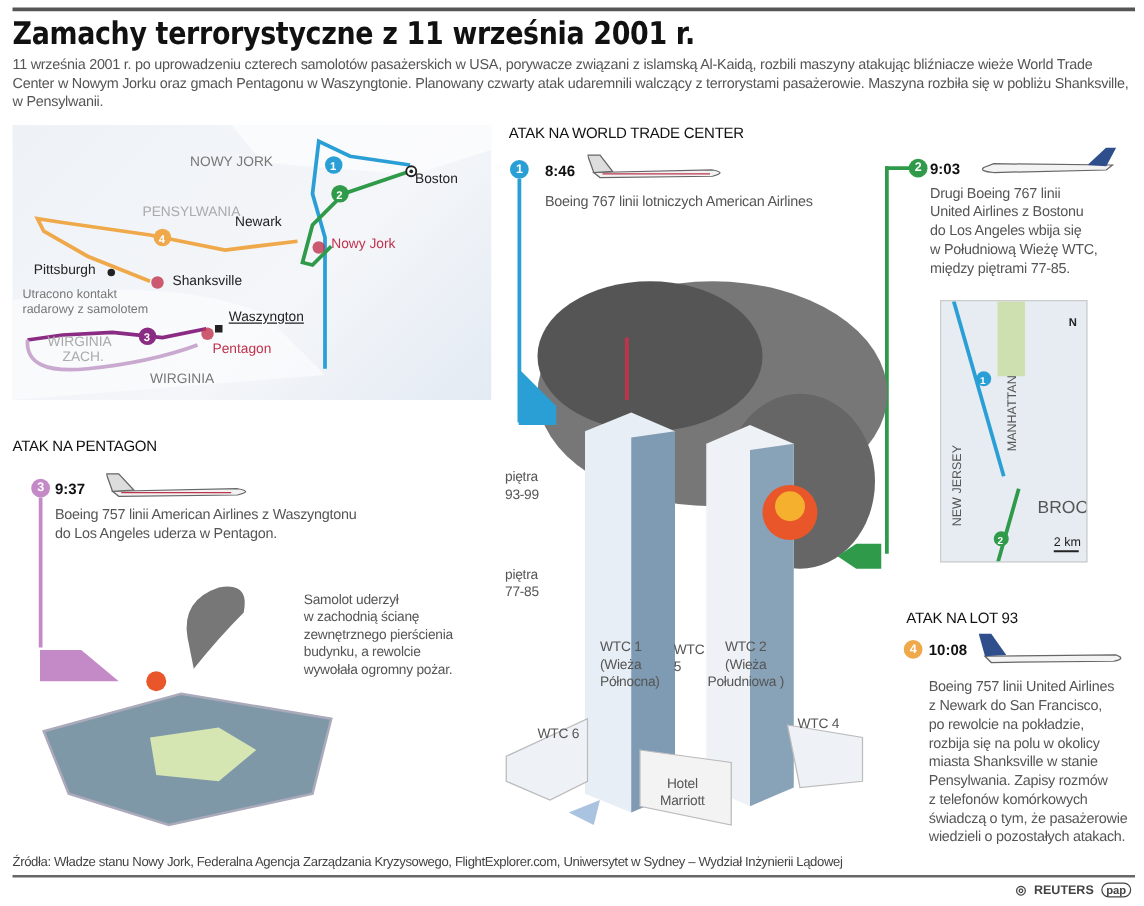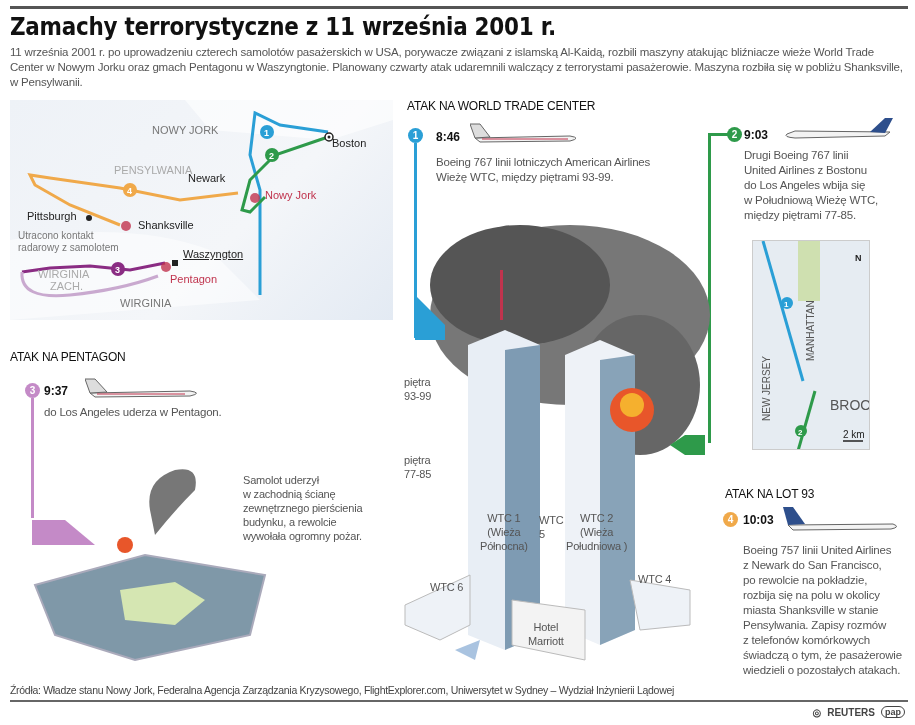--- a/index.html
+++ b/index.html
@@ -79,20 +79,21 @@
 <div class="abs sect" style="left:10px;top:350px">ATAK NA PENTAGON</div>
 <div class="badge" style="left:25px;top:383px;background:#c48ac7">3</div>
 <div class="abs" style="left:31px;top:398px;width:3px;height:120px;background:#c48ac7"></div>
 <div class="abs time" style="left:44px;top:384px">9:37</div>
 <svg class="abs" style="left:85px;top:375px" width="120" height="28">
   <path d="M5 18 L105 16 Q118 18 105 21 L10 22 Z" fill="#f3f3f3" stroke="#666"></path>
   <path d="M5 18 L0 4 L10 4 L22 17Z" fill="#ddd" stroke="#666"></path>
   <line x1="12" y1="19" x2="100" y2="19" stroke="#c0334d"></line>
 </svg>
 <div class="abs desc" style="left:44px;top:405px">
+  <div>Boeing 757 linii American Airlines z Waszyngtonu</div>
   <div>do Los Angeles uderza w Pentagon.</div>
 </div>
 <div class="abs desc" style="left:243px;top:473px;font-size:11px;line-height:14px">
   <div>Samolot uderzył</div>
   <div>w zachodnią ścianę</div>
   <div>zewnętrznego pierścienia</div>
   <div>budynku, a rewolcie</div>
   <div>wywołała ogromny pożar.</div>
 </div>
 <svg class="abs" style="left:25px;top:460px" width="250" height="210">
@@ -107,21 +108,20 @@
 <div class="badge" style="left:408px;top:128px;background:#2a9fd6">1</div>
 <div class="abs" style="left:414px;top:143px;width:3px;height:195px;background:#2a9fd6"></div>
 <div class="abs time" style="left:436px;top:130px">8:46</div>
 <svg class="abs" style="left:470px;top:122px" width="115" height="28">
   <path d="M5 16 L100 14 Q112 16 100 19 L10 20 Z" fill="#f3f3f3" stroke="#666"></path>
   <path d="M5 16 L0 2 L10 2 L20 15Z" fill="#ddd" stroke="#666"></path>
   <line x1="12" y1="17" x2="98" y2="17" stroke="#c0334d"></line>
 </svg>
 <div class="abs desc" style="left:436px;top:155px">
   <div>Boeing 767 linii lotniczych American Airlines</div>
-  <div>Wieżę WTC, między piętrami 93-99.</div>
 </div>
 
 <div class="badge" style="left:727px;top:127px;background:#2e9a4a">2</div>
 <div class="abs" style="left:708px;top:133px;width:20px;height:3px;background:#2e9a4a"></div>
 <div class="abs" style="left:708px;top:133px;width:3px;height:310px;background:#2e9a4a"></div>
 <div class="abs time" style="left:744px;top:128px">9:03</div>
 <svg class="abs" style="left:785px;top:118px" width="110" height="28">
   <path d="M2 16 Q-2 19 10 20 L100 18 L105 14 L10 13 Z" fill="#f3f3f3" stroke="#666"></path>
   <path d="M85 14 L100 0 L108 0 L100 15Z" fill="#2e4f8c"></path>
 </svg>
@@ -155,21 +155,21 @@
   <path d="M55 435 L80 425 L75 445Z" fill="#a9c3e0"></path>
 </svg>
 <div class="abs desc" style="left:404px;top:375px;font-size:11px;line-height:14px">
   <div>piętra</div>
   <div>93-99</div>
 </div>
 <div class="abs desc" style="left:404px;top:453px;font-size:11px;line-height:14px">
   <div>piętra</div>
   <div>77-85</div>
 </div>
-<div class="abs desc" style="left:480px;top:511px;text-align:center;font-size:11px;line-height:14px">
+<div class="abs desc" style="left:480px;top:511px;text-align:left;font-size:11px;line-height:14px">
   <div>WTC 1</div>
   <div>(Wieża</div>
   <div>Północna)</div>
 </div>
 <div class="abs desc" style="left:539px;top:513px;font-size:11px;line-height:14px">
   <div>WTC</div>
   <div>5</div>
 </div>
 <div class="abs desc" style="left:566px;top:511px;text-align:center;font-size:11px;line-height:14px">
   <div>WTC 2</div>
@@ -196,21 +196,21 @@
   </svg>
   <div class="abs" style="left:52px;top:120px;font-size:10px;color:#555;transform:rotate(-90deg);transform-origin:left top">MANHATTAN</div>
   <div class="abs" style="left:8px;top:180px;font-size:10px;color:#555;transform:rotate(-90deg);transform-origin:left top">NEW JERSEY</div>
   <div class="abs" style="left:77px;top:156px;font-size:14px;color:#555">BROOKLYN</div>
   <div class="abs" style="left:90px;top:188px;font-size:10px;color:#222">2 km</div>
   <div class="abs" style="left:102px;top:12px;font-size:9px;color:#222;font-weight:bold">N</div>
 </div>
 
 <div class="abs sect" style="left:725px;top:487px">ATAK NA LOT 93</div>
 <div class="badge" style="left:723px;top:512px;background:#f0a94a">4</div>
-<div class="abs time" style="left:743px;top:513px">10:03</div>
+<div class="abs time" style="left:743px;top:513px">10:08</div>
 <svg class="abs" style="left:783px;top:505px" width="120" height="30">
   <path d="M5 20 L110 19 Q118 22 108 24 L10 25 Z" fill="#f3f3f3" stroke="#666"></path>
   <path d="M5 20 L0 2 L10 2 L22 19Z" fill="#2e4f8c"></path>
 </svg>
 <div class="abs desc" style="left:743px;top:543px">
   <div>Boeing 757 linii United Airlines</div>
   <div>z Newark do San Francisco,</div>
   <div>po rewolcie na pokładzie,</div>
   <div>rozbija się na polu w okolicy</div>
   <div>miasta Shanksville w stanie</div>

